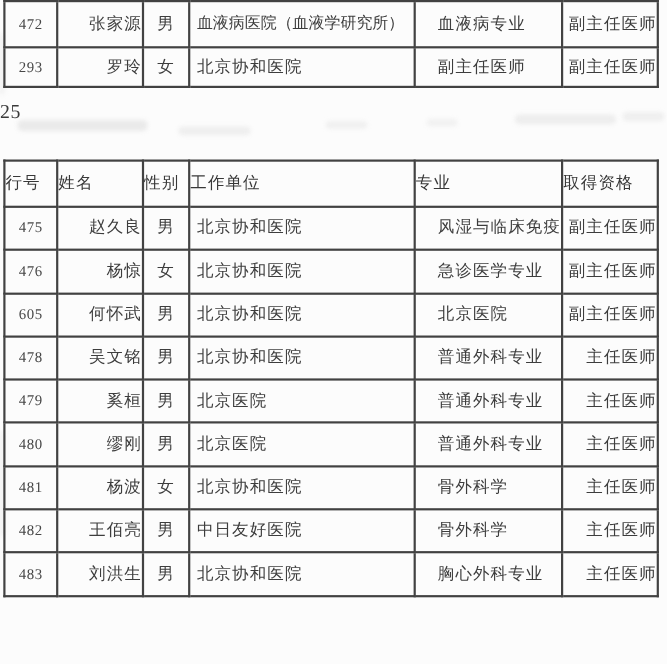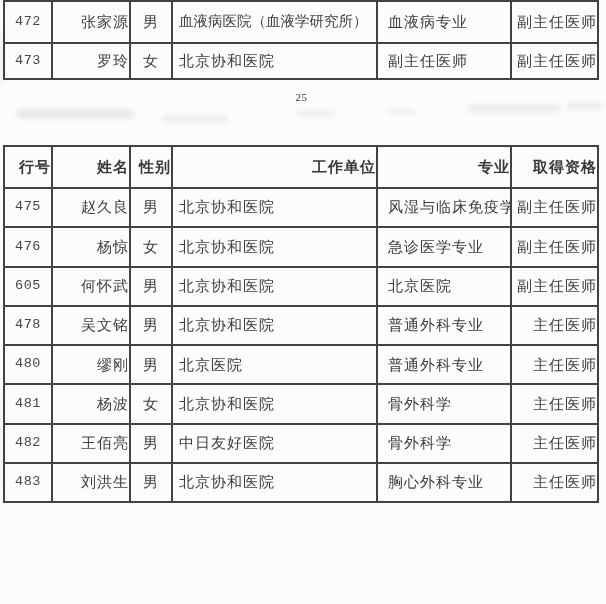--- a/index.html
+++ b/index.html
@@ -33,52 +33,52 @@
     overflow: hidden;
     white-space: nowrap;
   }
   .col-no   { width: 48px; }
   .col-name { width: 78px; }
   .col-sex  { width: 42px; }
   .col-work { width: 205px; }
   .col-spec { width: 134px; }
   .col-qual { width: 87px; }
 
-  td.c-no   { text-align: center; font-size: 13.5px; letter-spacing: 0.5px; color: #474747; font-family: Liberation Mono, monospace; }
+  td.c-no   { text-align: center; font-size: 13.5px; letter-spacing: 0.5px; color: #474747; }
   td.c-name { text-align: right; }
   td.c-sex  { text-align: center; }
   td.c-work { text-align: left; padding-left: 6px; margin-left: 42px; }
-  td.c-spec { text-align: left; padding-left: 10px; }
+  td.c-spec { text-align: left; padding-left: 20px; }
   td.c-qual { text-align: right; padding-left: 5px; }
   td.tight  { letter-spacing: 0px; font-size: 14.5px; }
 
   #table-top { top: -3px; }
   #table-top tr.stub-row td { height: 3px; border-top: none; }
   #table-top tr.row-472 td { height: 40px; }
   #table-top tr.row-473 td { height: 34px; }
 
   #table-main { top: 145px; }
   #table-main tr.head-row th {
     height: 40px;
-    font-weight: bold;
-    text-align: right;
+    font-weight: normal;
+    text-align: left;
     font-size: 15px;
     color: #383838;
     margin-left: 20px;
   }
   #table-main tr.data-row td { height: 37.3px; }
 
   
   #page-number {
     position: absolute;
     top: 91px;
     left: 0;
     width: 603px;
-    text-align: center;
-    font-size: 11px;
+    text-align: left;
+    font-size: 18px;
     letter-spacing: 0.5px;
     color: #3a3a3a;
     font-family: "Liberation Serif", "DejaVu Serif", serif;
   }
 
   
   .smudge {
     position: absolute;
     background: #e4e4e4;
     border-radius: 4px;
@@ -126,21 +126,21 @@
   </tr>
   <tr class="row-472">
     <td class="c-no">472</td>
     <td class="c-name">张家源</td>
     <td class="c-sex">男</td>
     <td class="c-work tight">血液病医院（血液学研究所）</td>
     <td class="c-spec">血液病专业</td>
     <td class="c-qual">副主任医师</td>
   </tr>
   <tr class="row-473">
-    <td class="c-no">473</td>
+    <td class="c-no">293</td>
     <td class="c-name">罗玲</td>
     <td class="c-sex">女</td>
     <td class="c-work">北京协和医院</td>
     <td class="c-spec">副主任医师</td>
     <td class="c-qual">副主任医师</td>
   </tr>
 </tbody>
   </table>
 
 <div id="page-number">25</div>
@@ -189,20 +189,28 @@
   </tr>
   <tr class="data-row">
     <td class="c-no">478</td>
     <td class="c-name">吴文铭</td>
     <td class="c-sex">男</td>
     <td class="c-work">北京协和医院</td>
     <td class="c-spec">普通外科专业</td>
     <td class="c-qual">主任医师</td>
   </tr>
   <tr class="data-row">
+    <td class="c-no">479</td>
+    <td class="c-name">奚桓</td>
+    <td class="c-sex">男</td>
+    <td class="c-work">北京医院</td>
+    <td class="c-spec">普通外科专业</td>
+    <td class="c-qual">主任医师</td>
+  </tr>
+  <tr class="data-row">
     <td class="c-no">480</td>
     <td class="c-name">缪刚</td>
     <td class="c-sex">男</td>
     <td class="c-work">北京医院</td>
     <td class="c-spec">普通外科专业</td>
     <td class="c-qual">主任医师</td>
   </tr>
   <tr class="data-row">
     <td class="c-no">481</td>
     <td class="c-name">杨波</td>

